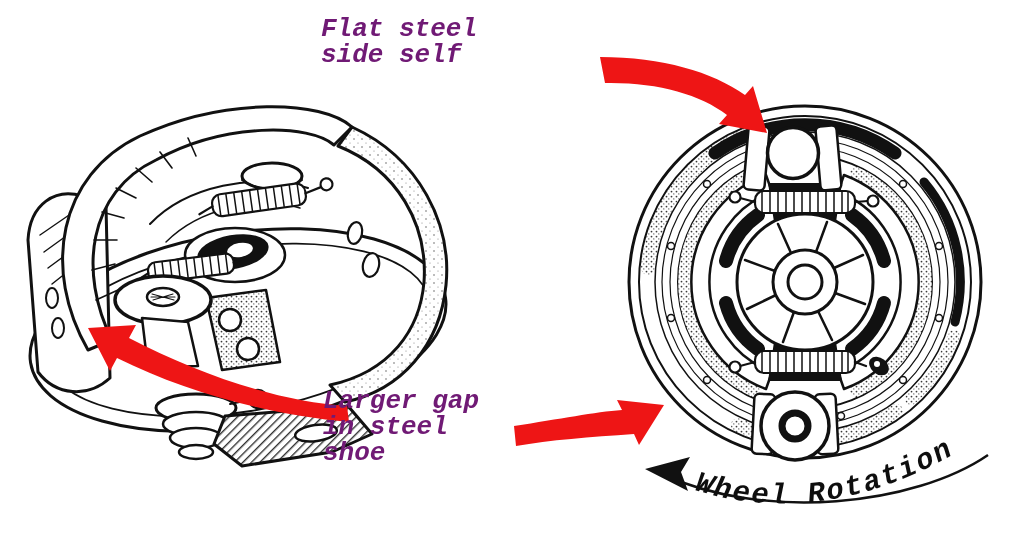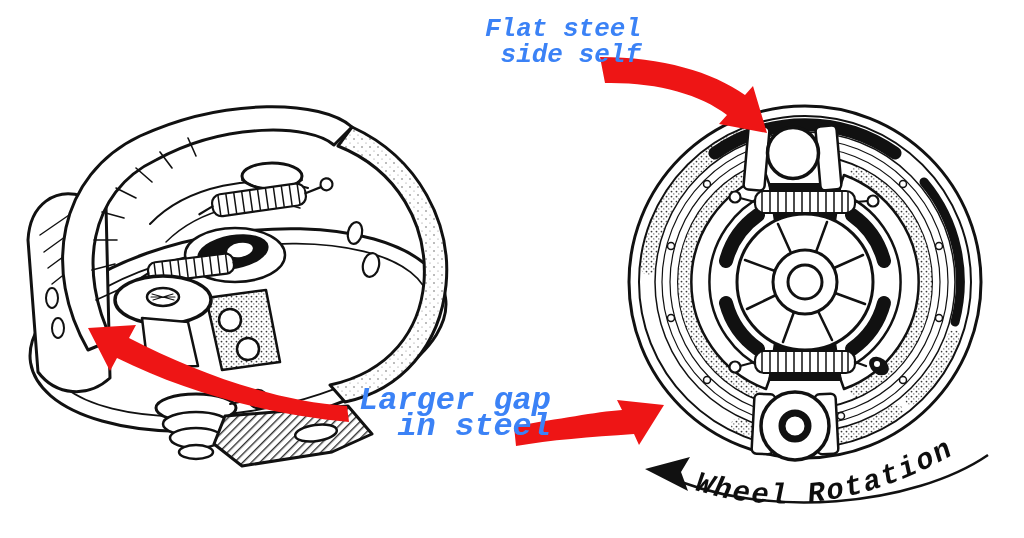--- a/index.html
+++ b/index.html
@@ -1,21 +1,21 @@
 <!DOCTYPE html>
 <html><head>
 <meta charset="utf-8">
 <style>
   html,body{margin:0;padding:0;background:#fff;}
   .canvas{position:relative;width:1024px;height:538px;background:#ffffff;overflow:hidden;
           font-family:"Liberation Mono",monospace;}
   .art{position:absolute;left:0;top:0;}
-  .ann{position:absolute;font-weight:bold;font-style:italic;color:#3b82f6;text-align:right;}
+  .ann{position:absolute;font-weight:bold;font-style:italic;color:#701a75;text-align:left;}
   .ann-top{left:321px;top:16px;width:320px;font-size:26px;line-height:26px;}
-  .ann-bottom{left:301px;top:388px;width:250px;font-size:32px;line-height:26px;}
+  .ann-bottom{left:323px;top:388px;width:250px;font-size:26px;line-height:26px;}
   .ann div{white-space:nowrap;}
 </style>
 </head>
 <body>
 
 <div class="canvas">
 
   <svg class="art" width="1024" height="538" viewBox="0 0 1024 538">
     <defs>
       <pattern id="stip" width="5" height="5" patternUnits="userSpaceOnUse">
@@ -225,15 +225,16 @@
   </svg>
 
   <div class="ann ann-top">
     <div>Flat steel</div>
     <div>side self</div>
   </div>
 
   <div class="ann ann-bottom">
     <div>Larger gap</div>
     <div>in steel</div>
+    <div>shoe</div>
   </div>
 
 </div>
 
 </body></html>

